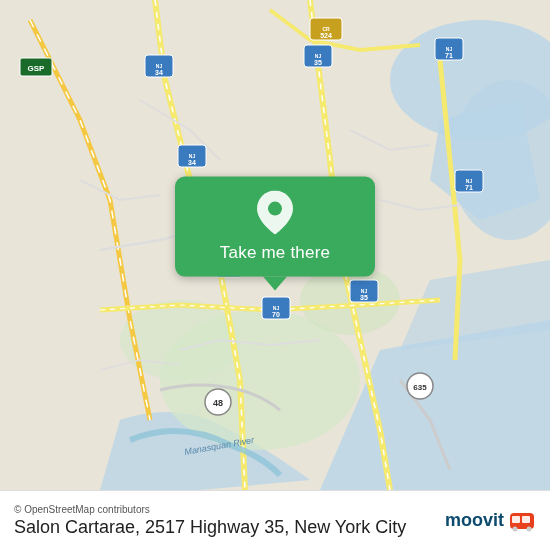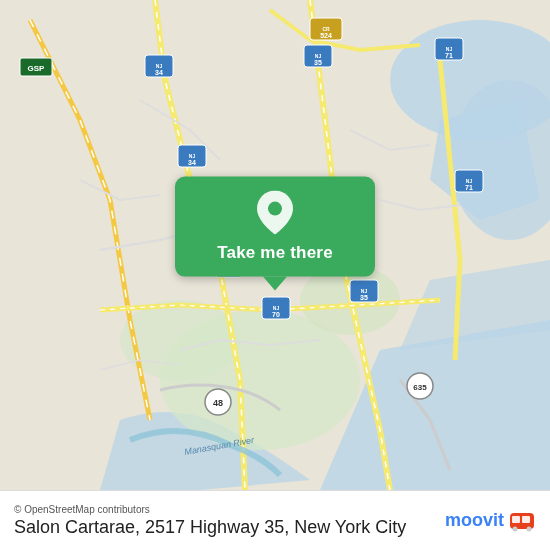--- a/index.html
+++ b/index.html
@@ -59,21 +59,21 @@
     
     #moovit-logo {
       display: flex;
       align-items: center;
       gap: 4px;
     }
 
     .moovit-text {
       font-size: 18px;
       font-weight: bold;
-      color: #3b82f6;
+      color: #0c4a6e;
     }
 
     .moovit-icon {
       width: 28px;
       height: 28px;
     }
 
     
     #cta-overlay {
       position: absolute;
@@ -101,21 +101,21 @@
       width: 36px;
       height: 44px;
       margin-bottom: 8px;
     }
 
     #cta-button {
       background: rgba(255,255,255,0.0);
       border: none;
       color: #fff;
       font-size: 17px;
-      font-weight: 700;
+      font-weight: 400;
       cursor: pointer;
       letter-spacing: 0.2px;
     }
 
     
     .box-pointer {
       width: 0;
       height: 0;
       border-left: 12px solid transparent;
       border-right: 12px solid transparent;

